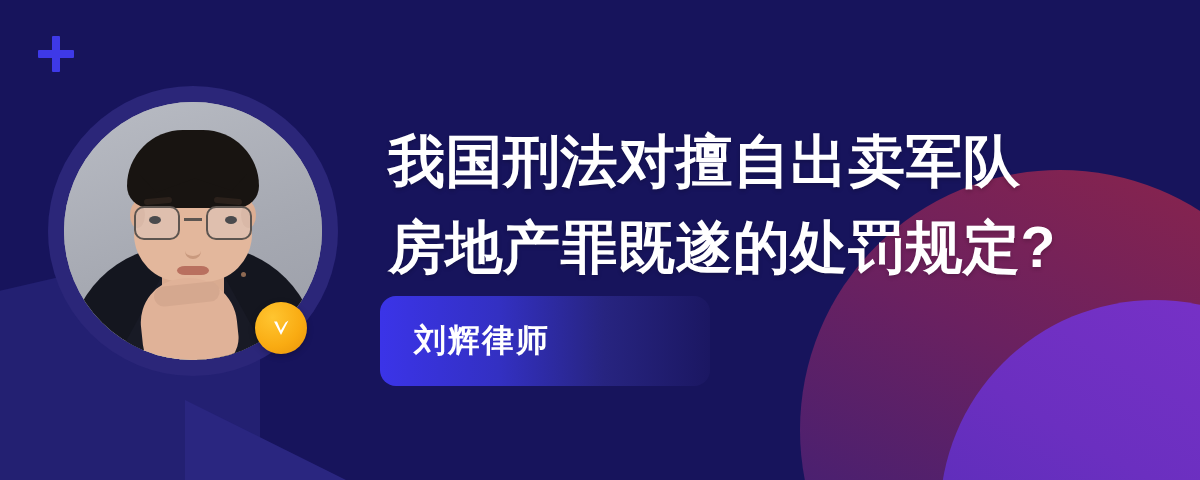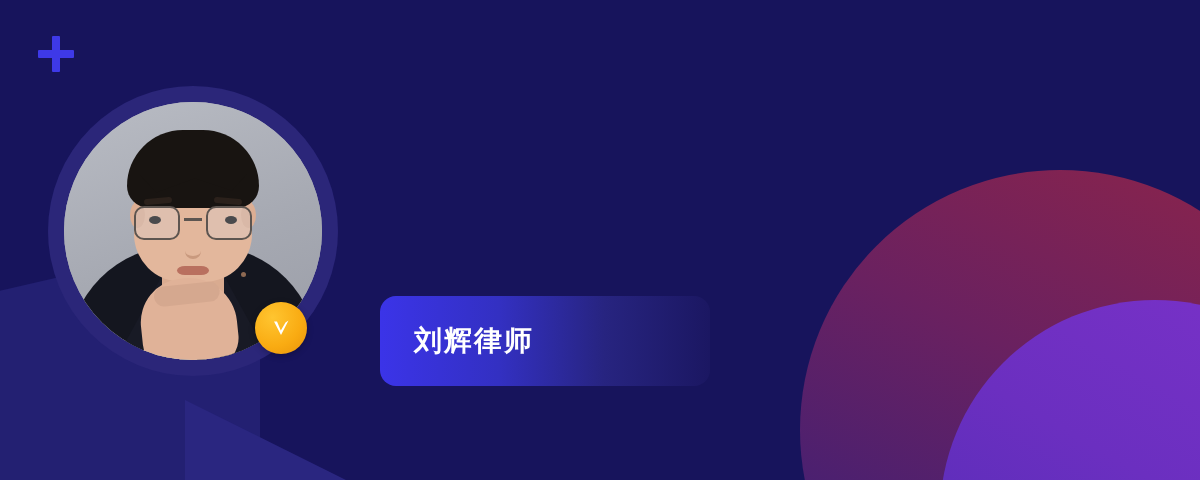--- a/index.html
+++ b/index.html
@@ -314,21 +314,21 @@
     top: 296px;
     width: 330px;
     height: 90px;
     border-radius: 16px;
     background: linear-gradient(90deg, #3b34e8 0%, #3330c2 36%, #272480 68%, #1b1762 100%);
     display: flex;
     align-items: center;
   }
   .name-badge .name-text {
     color: #ffffff;
-    font-size: 28px;
+    font-size: 32px;
     font-weight: 700;
     letter-spacing: 2px;
     padding-left: 34px;
   }
 </style>
 </head>
 <body>
 
 <div id="banner">
 
@@ -369,18 +369,22 @@
       <div class="ph-cuff"></div>
       <div class="ph-hand"></div>
     </div>
     <div class="v-badge">
       <svg width="30" height="30" viewBox="0 0 30 30" aria-hidden="true">
         <path d="M8 8.5 L15 22 L22.5 7.5 L19.5 9.5 L14.8 17.5 L11 8.5 Z" fill="#ffffff"></path>
       </svg>
     </div>
   </div>
 
+  <div class="content">
+    <h1 class="title">我国刑法对擅自出卖军队
+房地产罪既遂的处罚规定?</h1>
+  </div>
 
   <div class="name-badge">
     <span class="name-text">刘辉律师</span>
   </div>
 
 </div>
 
 </body></html>

